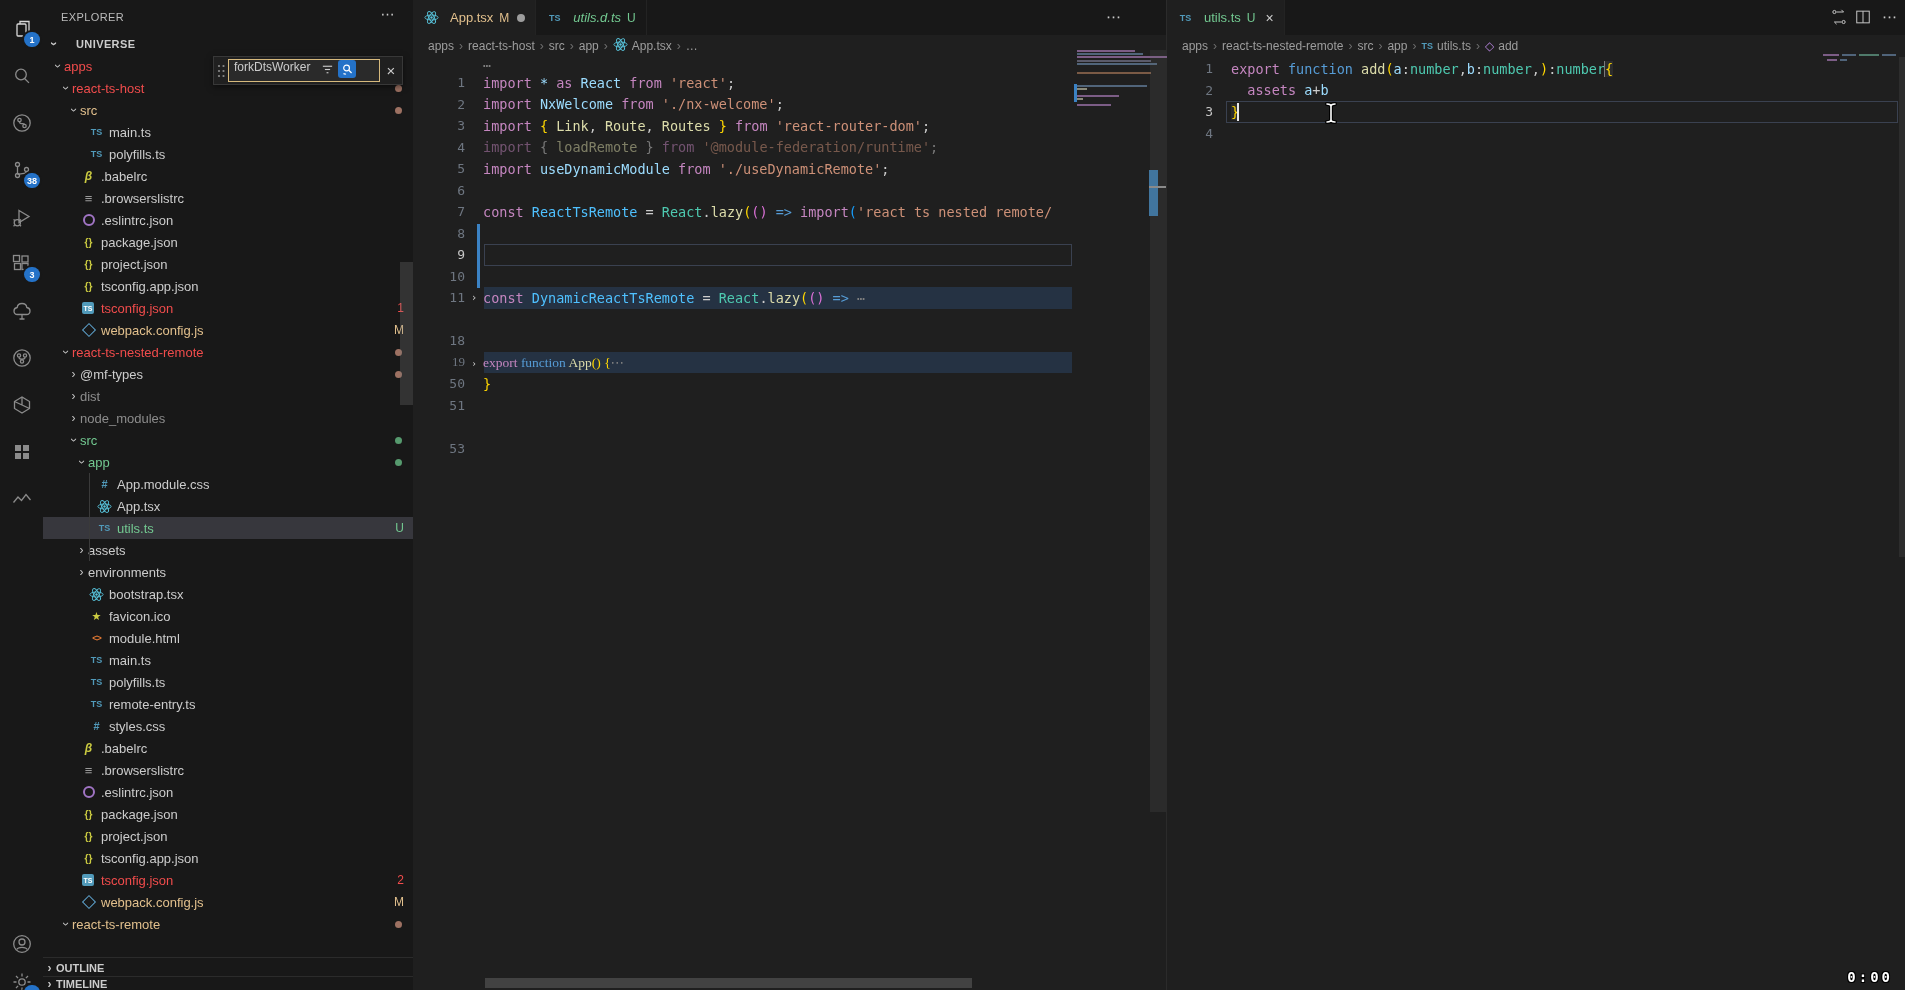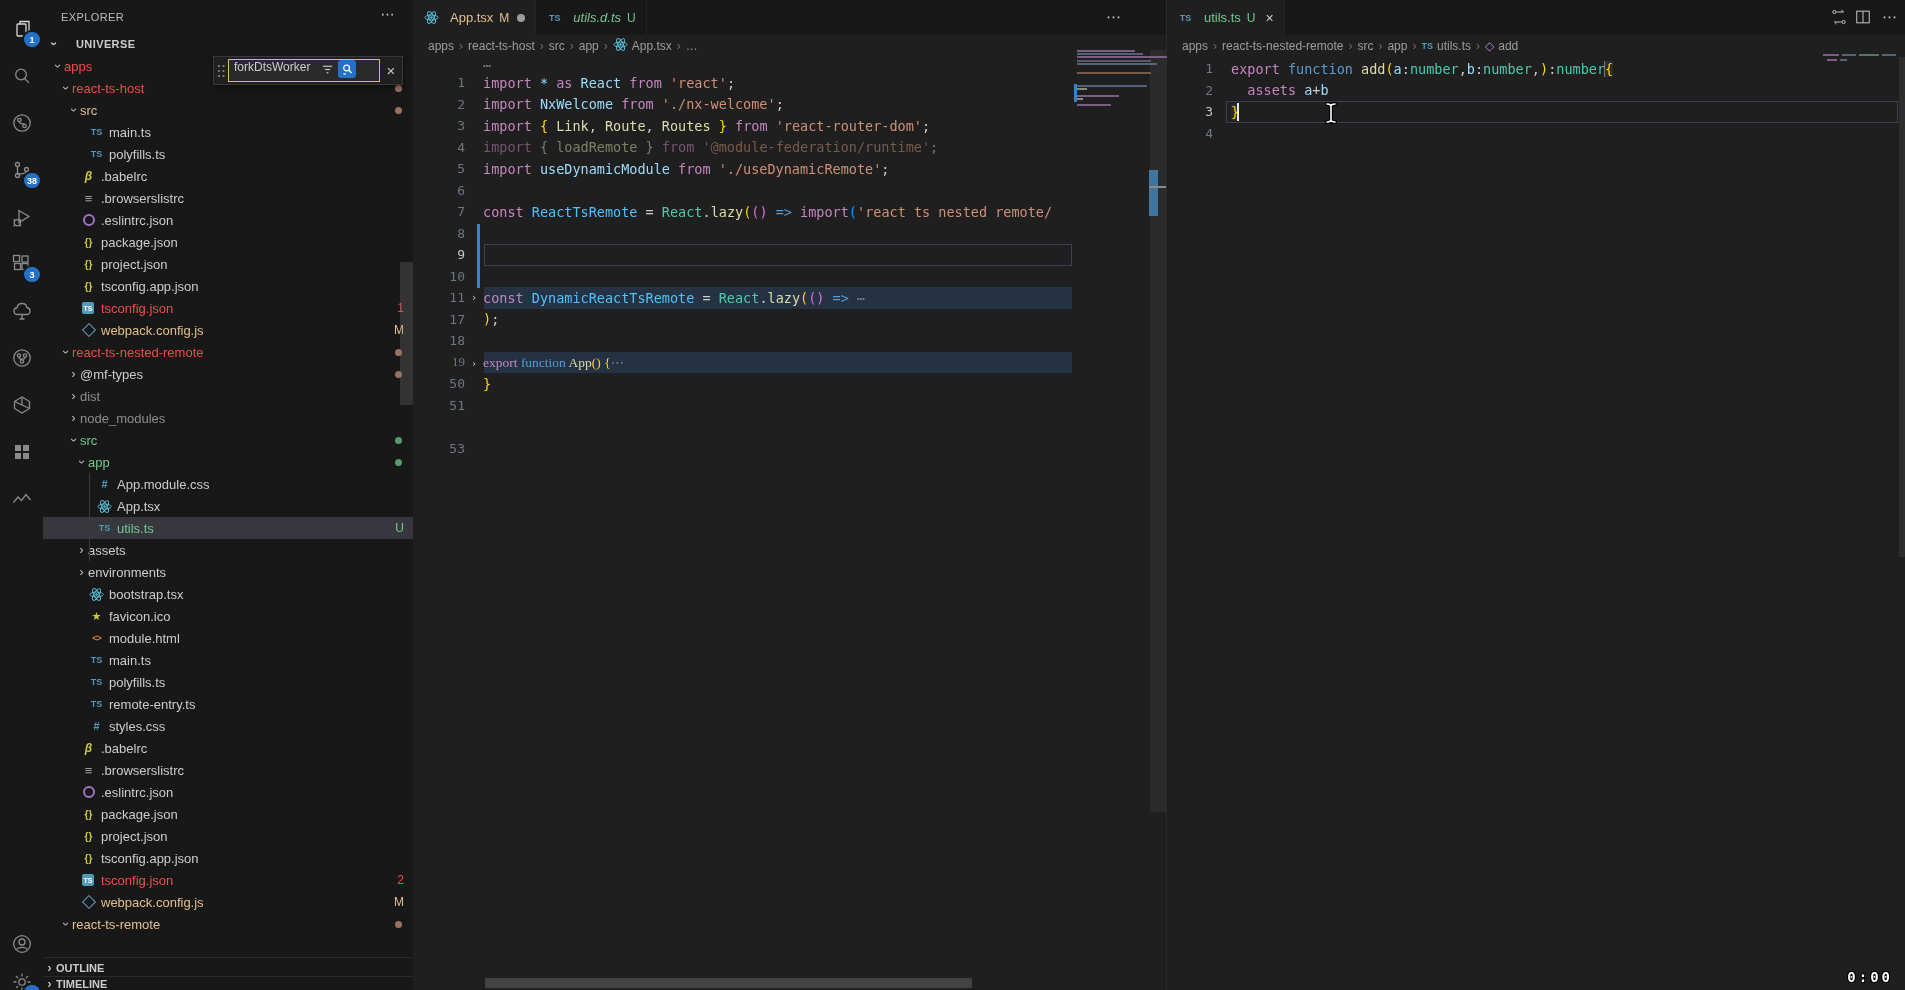--- a/index.html
+++ b/index.html
@@ -602,25 +602,20 @@
           <span class="num" style="width:52px">10</span>
           <span class="fold"></span>
           <span class="src" style="max-width:586px;overflow:hidden"></span>
         </div>
         <div class="hlbar" style="top:287px;left:71px;width:588px"></div>
         <div class="cl" style="top: 287px;">
           <span class="num" style="width:52px">11</span>
           <span class="fold">›</span>
           <span class="src" style="max-width:586px;overflow:hidden"><span class="tk-kw">const </span><span class="tk-cv">DynamicReactTsRemote </span><span class="tk-pl">= </span><span class="tk-ty">React</span><span class="tk-pl">.</span><span class="tk-fn">lazy</span><span class="tk-b1">(</span><span class="tk-b2">(</span><span class="tk-b2">)</span><span class="tk-op"> =&gt;</span><span class="tk-dim"> ⋯</span></span>
         </div>
-        <div class="cl" style="top: 308.5px;">
-          <span class="num" style="width:52px">17</span>
-          <span class="fold"></span>
-          <span class="src" style="max-width:586px;overflow:hidden"><span class="tk-b1">)</span><span class="tk-pl">;</span></span>
-        </div>
         <div class="cl" style="top: 330px;">
           <span class="num" style="width:52px">18</span>
           <span class="fold"></span>
           <span class="src" style="max-width:586px;overflow:hidden"></span>
         </div>
         <div class="hlbar" style="top:351.5px;left:71px;width:588px"></div>
         <div class="cl" style="top: 351.5px; font-family: Liberation Serif, serif;">
           <span class="num" style="width:52px">19</span>
           <span class="fold">›</span>
           <span class="src" style="max-width:586px;overflow:hidden"><span class="tk-kw">export </span><span class="tk-op">function </span><span class="tk-fn">App</span><span class="tk-b1">(</span><span class="tk-b1">)</span><span class="tk-b1"> {</span><span class="tk-dim">⋯</span></span>

